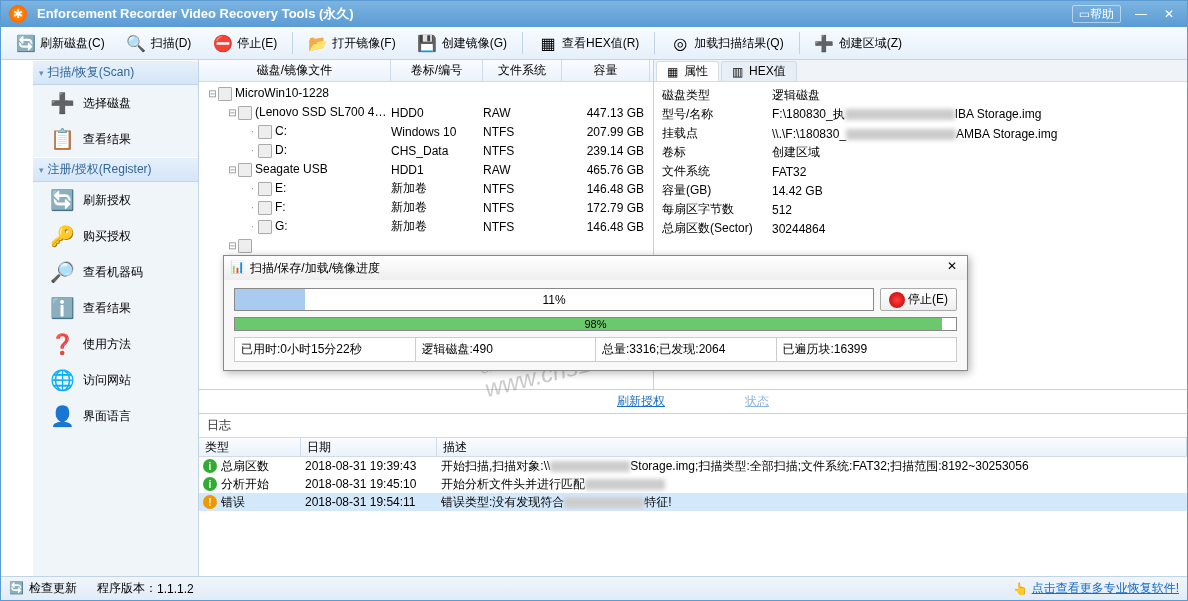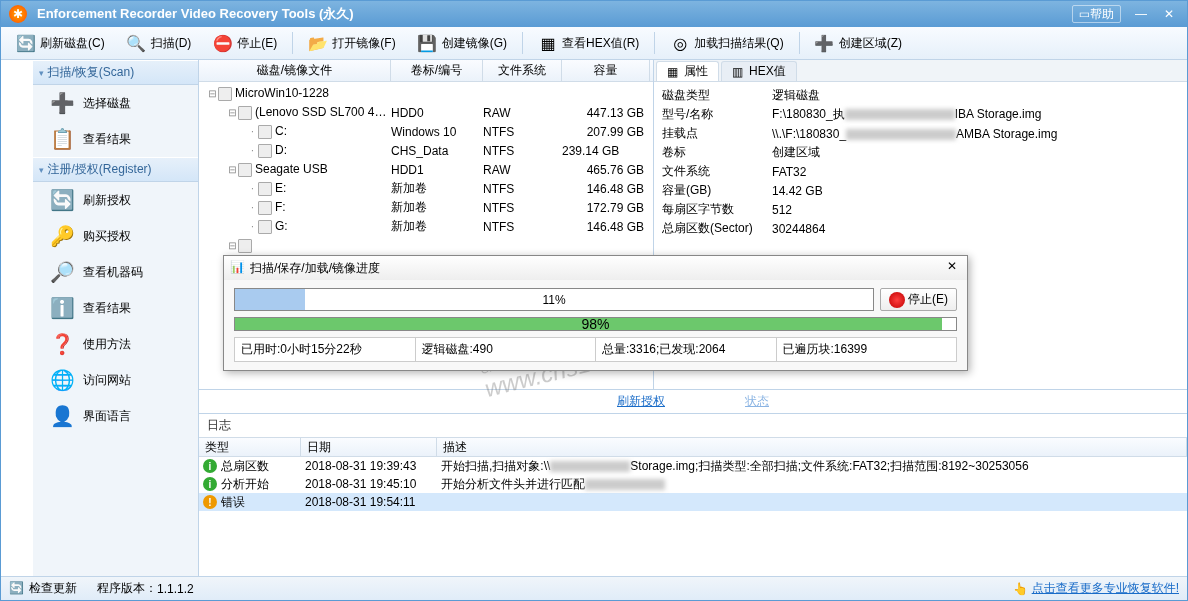--- a/index.html
+++ b/index.html
@@ -70,21 +70,21 @@
 .dialog .dtitle { display:flex; align-items:center; padding:3px 6px; background:linear-gradient(#fff,#eee);}
 .dialog .dtitle .dicon{width:16px; height:16px; margin-right:4px;}
 .dialog .dclose { margin-left:auto; width:18px; height:18px; cursor:pointer; text-align:center;}
 .dialog .dbody { padding: 8px 10px; }
 .dialog .pbar-row{ display:flex; align-items:center; margin-bottom:6px;}
 .dialog .pbar { flex:1; height:23px; border:1px solid #888; background:#fff; position:relative; margin-right:6px;}
 .dialog .pbar .fill{ position:absolute; left:0; top:0; bottom:0; background:#a9cbef;}
 .dialog .pbar .ptxt{ position:absolute; left:0; right:0; top:0; bottom:0; display:flex; align-items:center; justify-content:center; color:#000;}
 .dialog .pbar2 { height:14px; border:1px solid #888; background:#fff; position:relative; margin-bottom:6px;}
 .dialog .pbar2 .fill{ position:absolute; left:0; top:0; bottom:0; background:#6cc86c;}
-.dialog .pbar2 .ptxt{ position:absolute; left:0; right:0; top:0; bottom:0; display:flex; align-items:center; justify-content:center; font-size:14px;}
+.dialog .pbar2 .ptxt{ position:absolute; left:0; right:0; top:0; bottom:0; display:flex; align-items:center; justify-content:center; font-size:11px;}
 .dialog .stopbtn { border:1px solid #aaa; background:linear-gradient(#fff,#eee); padding:2px 8px; display:flex; align-items:center; cursor:pointer; border-radius:2px;}
 .dialog .stopbtn .stopicon{width:16px;height:16px;background:radial-gradient(circle,#ff4040,#c00000);border-radius:50%;margin-right:3px;position:relative;}
 .dialog .stats { display:flex; background:#fff; border:1px solid #ccc;}
 .dialog .stats .scell{ flex:1; padding:3px 6px; border-right:1px solid #ccc;}
 .dialog .stats .scell:last-child{border-right:none;}
 
 .watermark { position:absolute; pointer-events:none; font-size:30px; color:rgba(120,120,120,0.38); transform:rotate(-14deg); z-index:5; font-style:italic; font-family: "Segoe Script", cursive, sans-serif; line-height:1.1;}
 
 
 .pxblur { display:inline-block; background:#ccc; height:11px; filter:blur(2px); vertical-align:middle;}
@@ -209,21 +209,21 @@
             <div class="tree-row">
               <div class="cell" style="width:192px;padding-left:48px"><span class="tglyph">·</span><span class="diskicon"></span>C:</div>
               <div class="cell" style="width:92px">Windows 10</div>
               <div class="cell" style="width:79px">NTFS</div>
               <div class="cell" style="width:88px;text-align:right;padding-right:6px">207.99 GB</div>
             </div>
             <div class="tree-row">
               <div class="cell" style="width:192px;padding-left:48px"><span class="tglyph">·</span><span class="diskicon"></span>D:</div>
               <div class="cell" style="width:92px">CHS_Data</div>
               <div class="cell" style="width:79px">NTFS</div>
-              <div class="cell" style="width:88px;padding-right:6px">239.14 GB</div>
+              <div class="cell" style="width:88px;text-align:right;padding-right:6px">239.14 GB</div>
             </div>
             <div class="tree-row">
               <div class="cell" style="width:192px;padding-left:28px"><span class="tglyph">⊟</span><span class="diskicon"></span>Seagate USB</div>
               <div class="cell" style="width:92px">HDD1</div>
               <div class="cell" style="width:79px">RAW</div>
               <div class="cell" style="width:88px;text-align:right;padding-right:6px">465.76 GB</div>
             </div>
             <div class="tree-row">
               <div class="cell" style="width:192px;padding-left:48px"><span class="tglyph">·</span><span class="diskicon"></span>E:</div>
               <div class="cell" style="width:92px">新加卷</div>
@@ -327,20 +327,21 @@
             </div>
             <div style="width:136px">2018-08-31 19:45:10</div>
             <div style="flex:1">开始分析文件头并进行匹配<span class="pxblur" style="width:80px"></span></div>
           </div>
           <div class="log-row sel">
             <div style="width:102px;display:flex;align-items:center">
               <span class="licon" style="background:#e90">!</span>
               <span>错误</span>
             </div>
             <div style="width:136px">2018-08-31 19:54:11</div>
+            <div style="flex:1">错误类型:没有发现符合<span class="pxblur" style="width:80px"></span>特征!</div>
           </div>
         </div>
     </div>
   </div>
 </div>
 
 <div class="statusbar">
   <div class="sseg">
       <span style="width:16px;height:16px;display:inline-block;margin-right:4px;">🔄</span>
       <span>检查更新</span>

